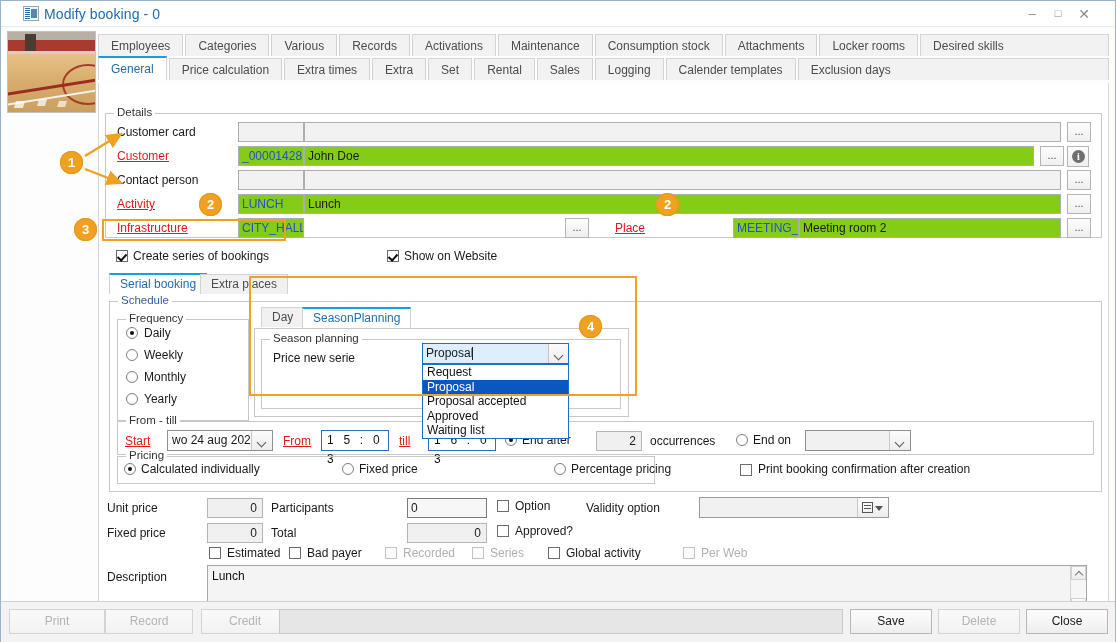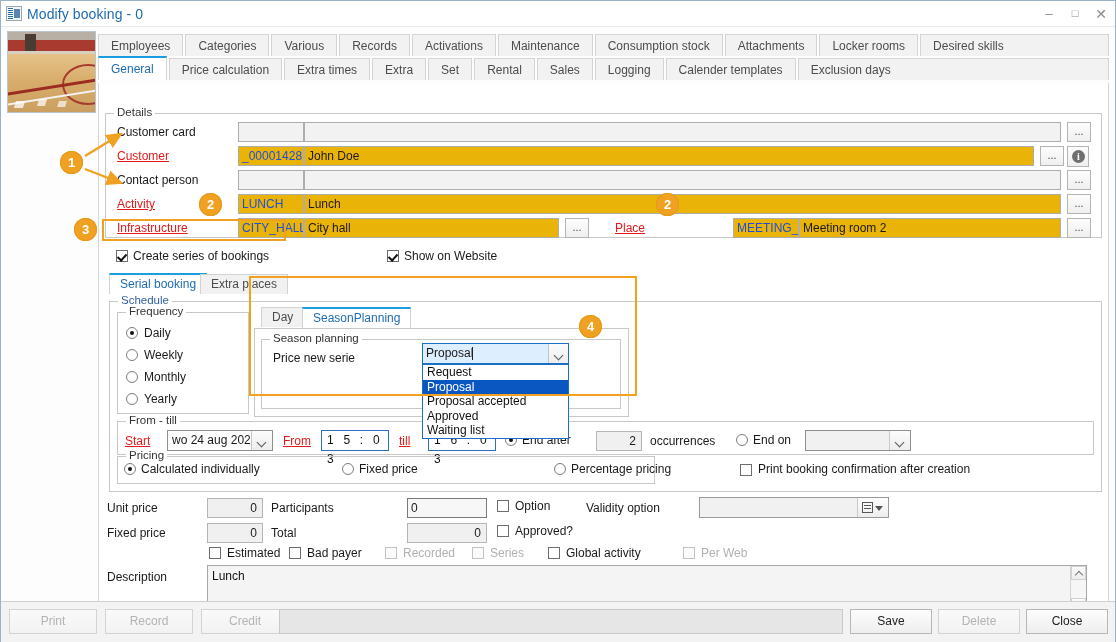--- a/index.html
+++ b/index.html
@@ -6,21 +6,21 @@
   body{
     width:1116px;height:642px;overflow:hidden;
     background:#ffffff;
     font-family:"Liberation Sans", sans-serif;
     font-size:12px;color:#1a1a1a;
     -webkit-font-smoothing:antialiased;
   }
   .win{position:relative;width:1116px;height:642px;box-sizing:border-box;border:1px solid #9bb3c6;background:#fdfdfd;}
 
   
-  .titlebar{height:25px;background:#ffffff;display:flex;align-items:center;padding:0 1px;border-bottom:1px solid #e4e9ee;}
+  .titlebar{height:25px;background:#ffffff;display:flex;align-items:center;padding:0 18px;border-bottom:1px solid #e4e9ee;}
   .app-icon{width:16px;height:15px;margin:0 5px 0 4px;position:relative;background:#f2f5f8;border:1px solid #9aa7b4;box-sizing:border-box;}
   .app-icon:before{content:"";position:absolute;left:1px;top:1px;width:5px;height:11px;background:repeating-linear-gradient(to bottom,#2f6fa8 0 1px,#ffffff 1px 2px);}
   .app-icon:after{content:"";position:absolute;left:7px;top:2px;width:6px;height:9px;background:#5b86ad;}
   .title-text{color:#1f6cb0;font-size:14px;letter-spacing:.1px;}
   .win-btns{margin-left:auto;display:flex;align-items:center;gap:0;}
   .win-btn{width:26px;height:22px;display:flex;align-items:center;justify-content:center;color:#8a8a8a;font-size:13px;line-height:1;}
   .win-btn.mx{font-size:11px;}
   .win-btn.cl{font-size:14px;}
 
   
@@ -48,21 +48,21 @@
   .pane{position:absolute;left:97px;top:56px;right:6px;bottom:40px;background:#ffffff;border:1px solid #d6d6d6;border-top:none;box-sizing:border-box;}
 
   
   .grp{position:absolute;border:1px solid #c8c8c8;box-sizing:border-box;}
   .grp>.cap{position:absolute;top:-8px;left:8px;background:#ffffff;padding:0 3px;font-size:11.5px;color:#333;}
   .grp.blue>.cap{color:#2d5fa0;}
 
   
   .lbl{position:absolute;font-size:12px;color:#1a1a1a;white-space:nowrap;}
   .lnk{position:absolute;font-size:12px;color:#e21a1a;text-decoration:underline;white-space:nowrap;cursor:pointer;}
-  .inp{position:absolute;box-sizing:border-box;border:1px solid #aeaeae;background:#eab308;height:20px;line-height:18px;
+  .inp{position:absolute;box-sizing:border-box;border:1px solid #aeaeae;background:#84cc16;height:20px;line-height:18px;
        font-size:12px;color:#1a1a1a;padding:0 3px;white-space:nowrap;overflow:hidden;}
   .inp.code{color:#1f4fd8;}
   .inp.ro{background:#f2f2f2;}
   .inp.num{text-align:right;padding-right:5px;background:#f0f0f0;border:1px solid #b5b5b5;}
   .inp.numhl{background:#f7f7f7;border:1px solid #7a7a7a;}
   .btn3{position:absolute;box-sizing:border-box;width:24px;height:20px;border:1px solid #b4b4b4;background:linear-gradient(to bottom,#fdfdfd,#efefef);
         font-size:11px;color:#4a4a4a;text-align:center;line-height:17px;cursor:pointer;}
   .ibtn{position:absolute;width:22px;height:21px;border:1px solid #b4b4b4;background:linear-gradient(to bottom,#fdfdfd,#efefef);box-sizing:border-box;cursor:pointer;}
   .ibtn i{position:absolute;left:4px;top:3px;width:13px;height:13px;border-radius:50%;background:#6f6f6f;color:#fff;font-style:normal;
       font-size:10px;font-weight:bold;text-align:center;line-height:13px;font-family:"Liberation Serif",serif;}
@@ -211,41 +211,40 @@
       <div class="inp ro" style="left:205px;top:87px;width:757px;"></div>
       <div class="btn3" style="left:968px;top:87px;">...</div>
 
       <div class="lnk" style="left:18px;top:114px;">Activity</div>
       <div class="inp code" style="left:139px;top:111px;width:66px;">LUNCH</div>
       <div class="inp" style="left:205px;top:111px;width:757px;">Lunch</div>
       <div class="btn3" style="left:968px;top:111px;">...</div>
 
       <div class="lnk" style="left:18px;top:138px;text-align:center;">Infrastructure</div>
       <div class="inp code" style="left:139px;top:135px;width:66px;">CITY_HALL</div>
-      <div class="inp" style="left:205px;top:135px;width:255px;">City hall</div>
       <div class="btn3" style="left:466px;top:135px;">...</div>
 
       <div class="lnk" style="left:516px;top:138px;">Place</div>
       <div class="inp code" style="left:634px;top:135px;width:66px;">MEETING_</div>
       <div class="inp" style="left:700px;top:135px;width:262px;">Meeting room 2</div>
       <div class="btn3" style="left:968px;top:135px;">...</div>
 
       <div class="cb on" style="left:17px;top:167px;"></div>
       <div class="ctext" style="left:34px;top:166px;">Create series of bookings</div>
       <div class="cb on" style="left:288px;top:167px;"></div>
       <div class="ctext" style="left:305px;top:166px;">Show on Website</div>
 
       <div class="itab sel" style="left:10px;top:190px;">Serial booking</div>
       <div class="itab" style="left:101px;top:191px;">Extra places</div>
 
       <div class="grp blue" style="left:10px;top:218px;right:6px;height:191px;">
         <div class="cap">Schedule</div>
       </div>
 
-      <div class="grp" style="left:18px;top:229px;width:132px;height:102px;">
+      <div class="grp" style="left:18px;top:236px;width:132px;height:102px;">
         <div class="cap">Frequency</div>
       </div>
       <div class="rd on" style="left:27px;top:244px;"></div>
       <div class="ctext" style="left:45px;top:243px;">Daily</div>
       <div class="rd" style="left:27px;top:266px;"></div>
       <div class="ctext" style="left:45px;top:265px;">Weekly</div>
       <div class="rd" style="left:27px;top:288px;"></div>
       <div class="ctext" style="left:45px;top:287px;">Monthly</div>
       <div class="rd" style="left:27px;top:310px;"></div>
       <div class="ctext" style="left:45px;top:309px;">Yearly</div>
@@ -347,21 +346,21 @@
         <span>Lunch</span>
         <div class="sb">
           <div class="up"></div>
           <div class="dn"></div>
         </div>
       </div>
 
     </div>
 
     <div class="botbar">
-      <div class="bbtn dis" style="left:8px;top:7px;width:88px;">Print</div>
+      <div class="bbtn dis" style="left:8px;top:7px;width:96px;">Print</div>
       <div class="bbtn dis" style="left:104px;top:7px;width:88px;">Record</div>
       <div class="bbtn dis" style="left:200px;top:7px;width:88px;">Credit</div>
       <div class="bfield" style="left:278px;top:7px;width:564px;"></div>
       <div class="bbtn" style="left:849px;top:7px;width:82px;">Save</div>
       <div class="bbtn dis" style="left:937px;top:7px;width:82px;">Delete</div>
       <div class="bbtn" style="left:1025px;top:7px;width:82px;">Close</div>
     </div>
 
   </div>
 

